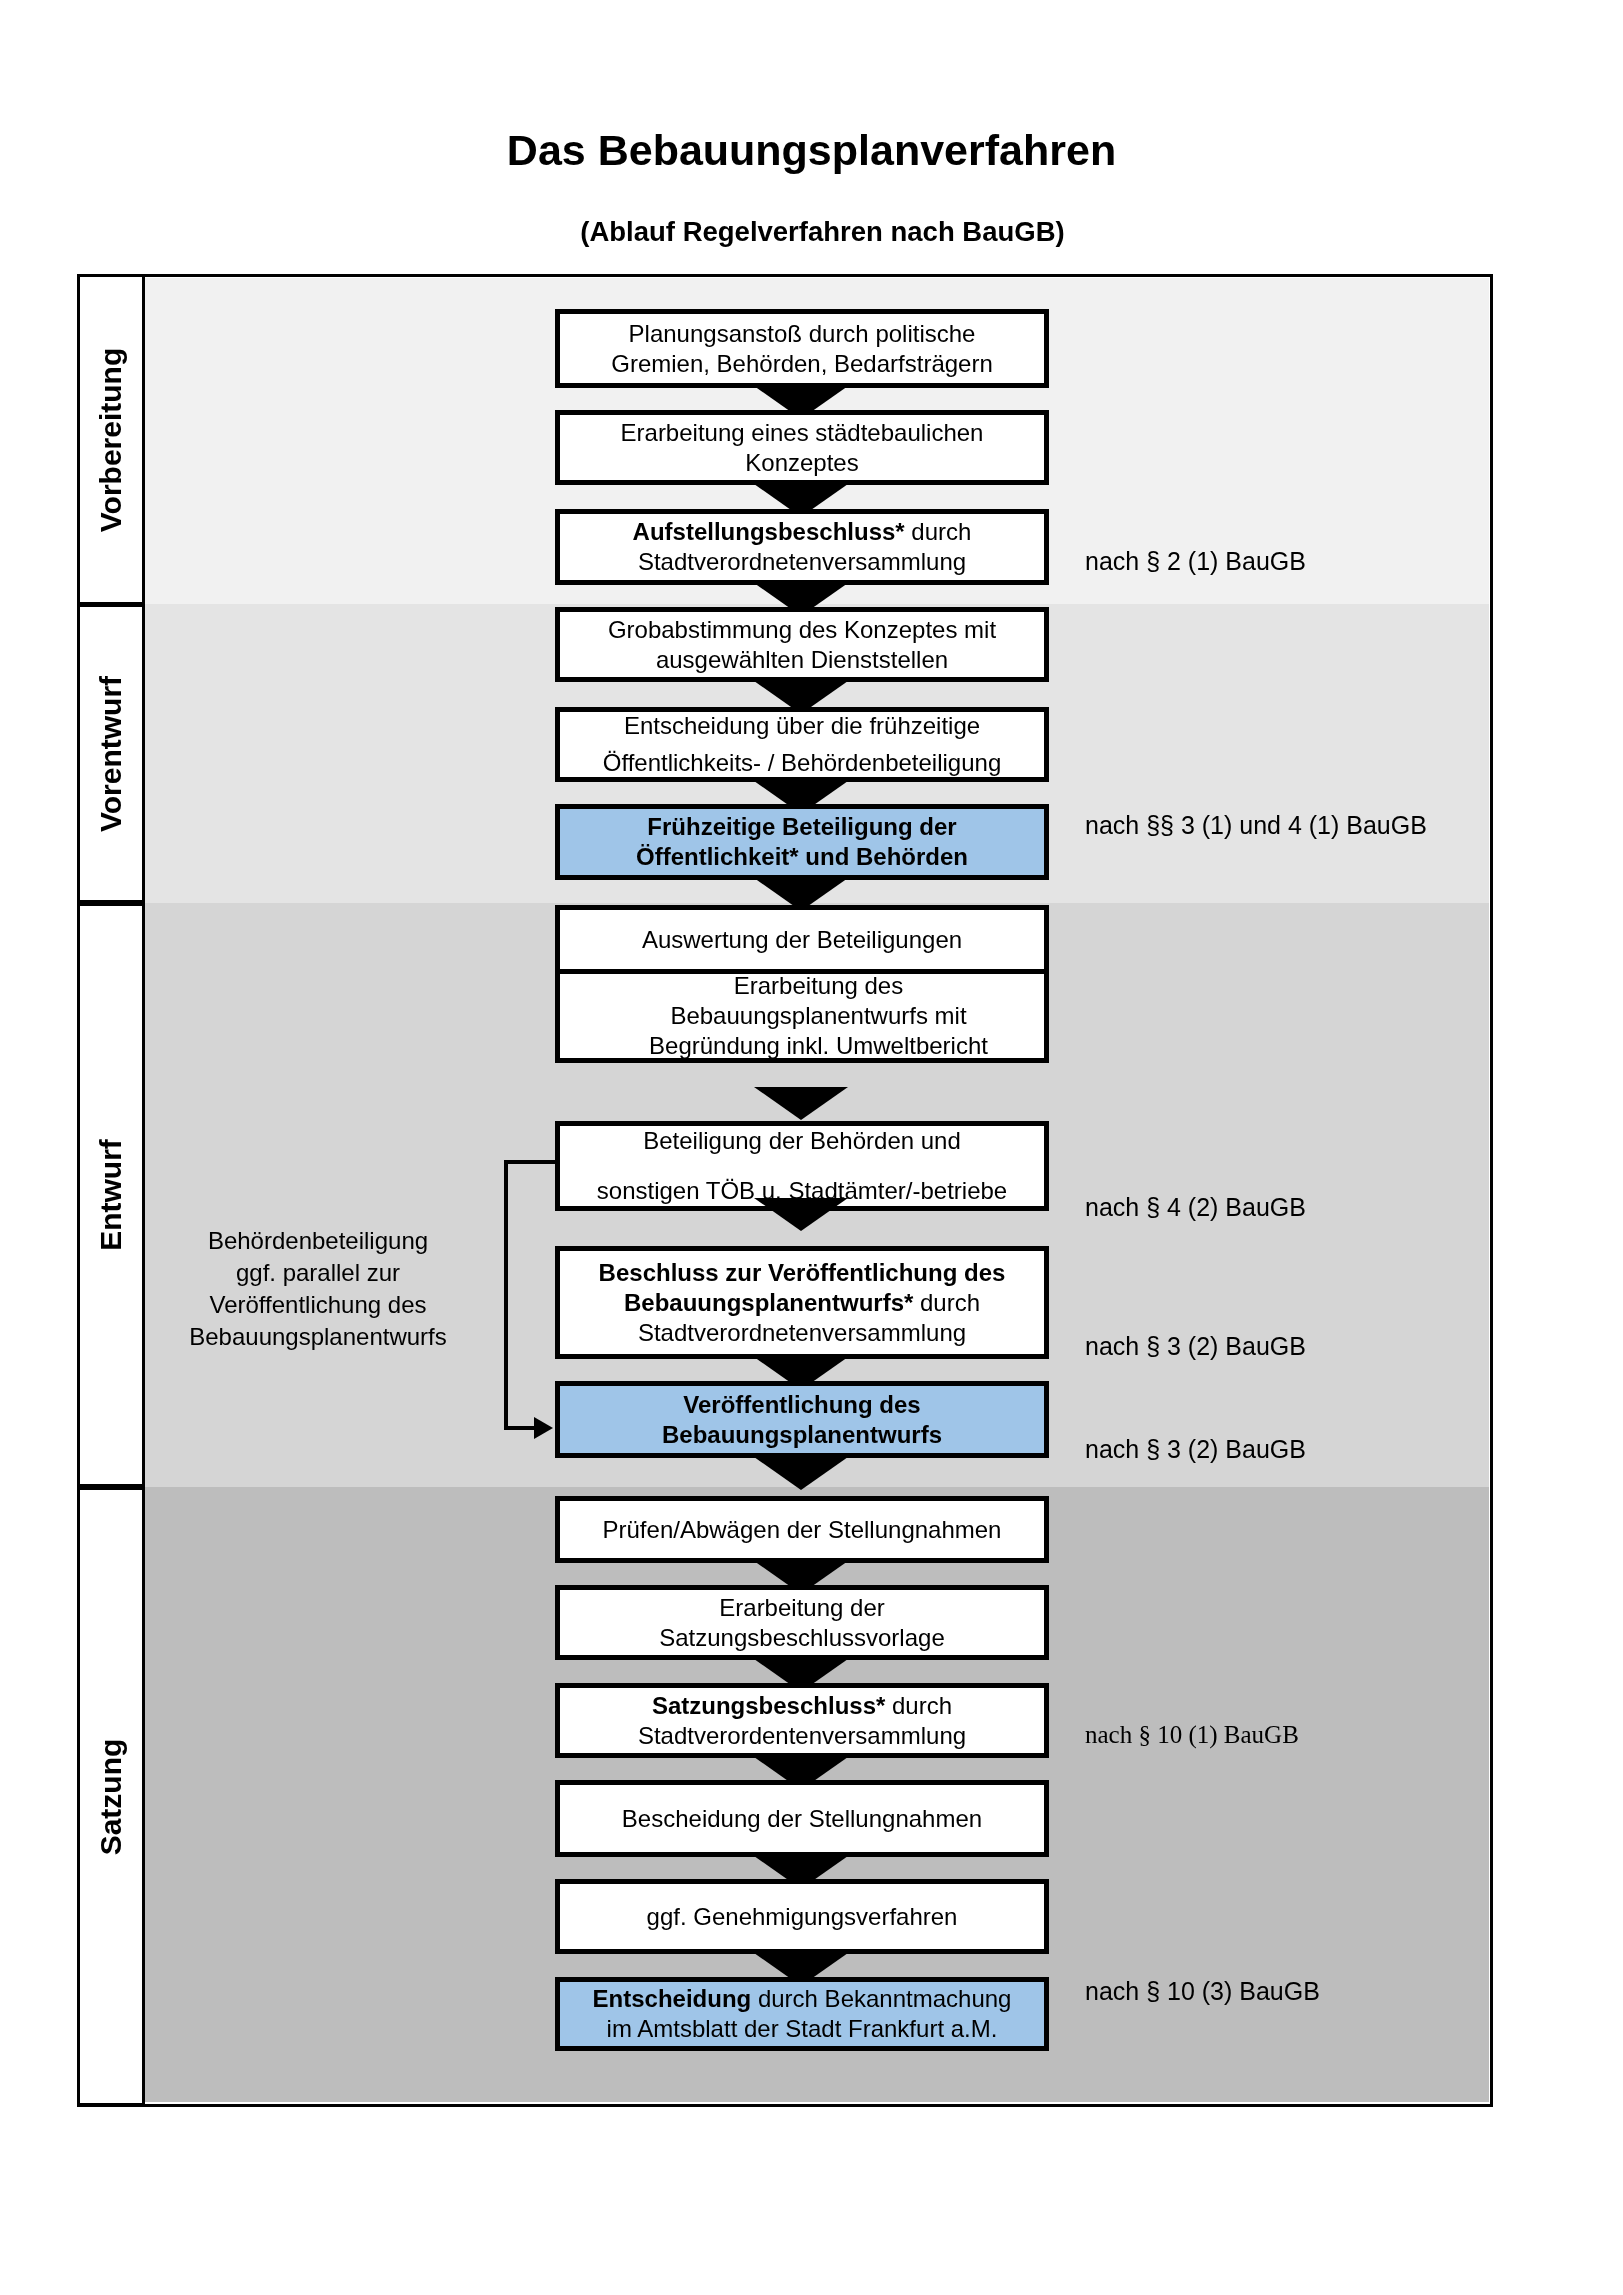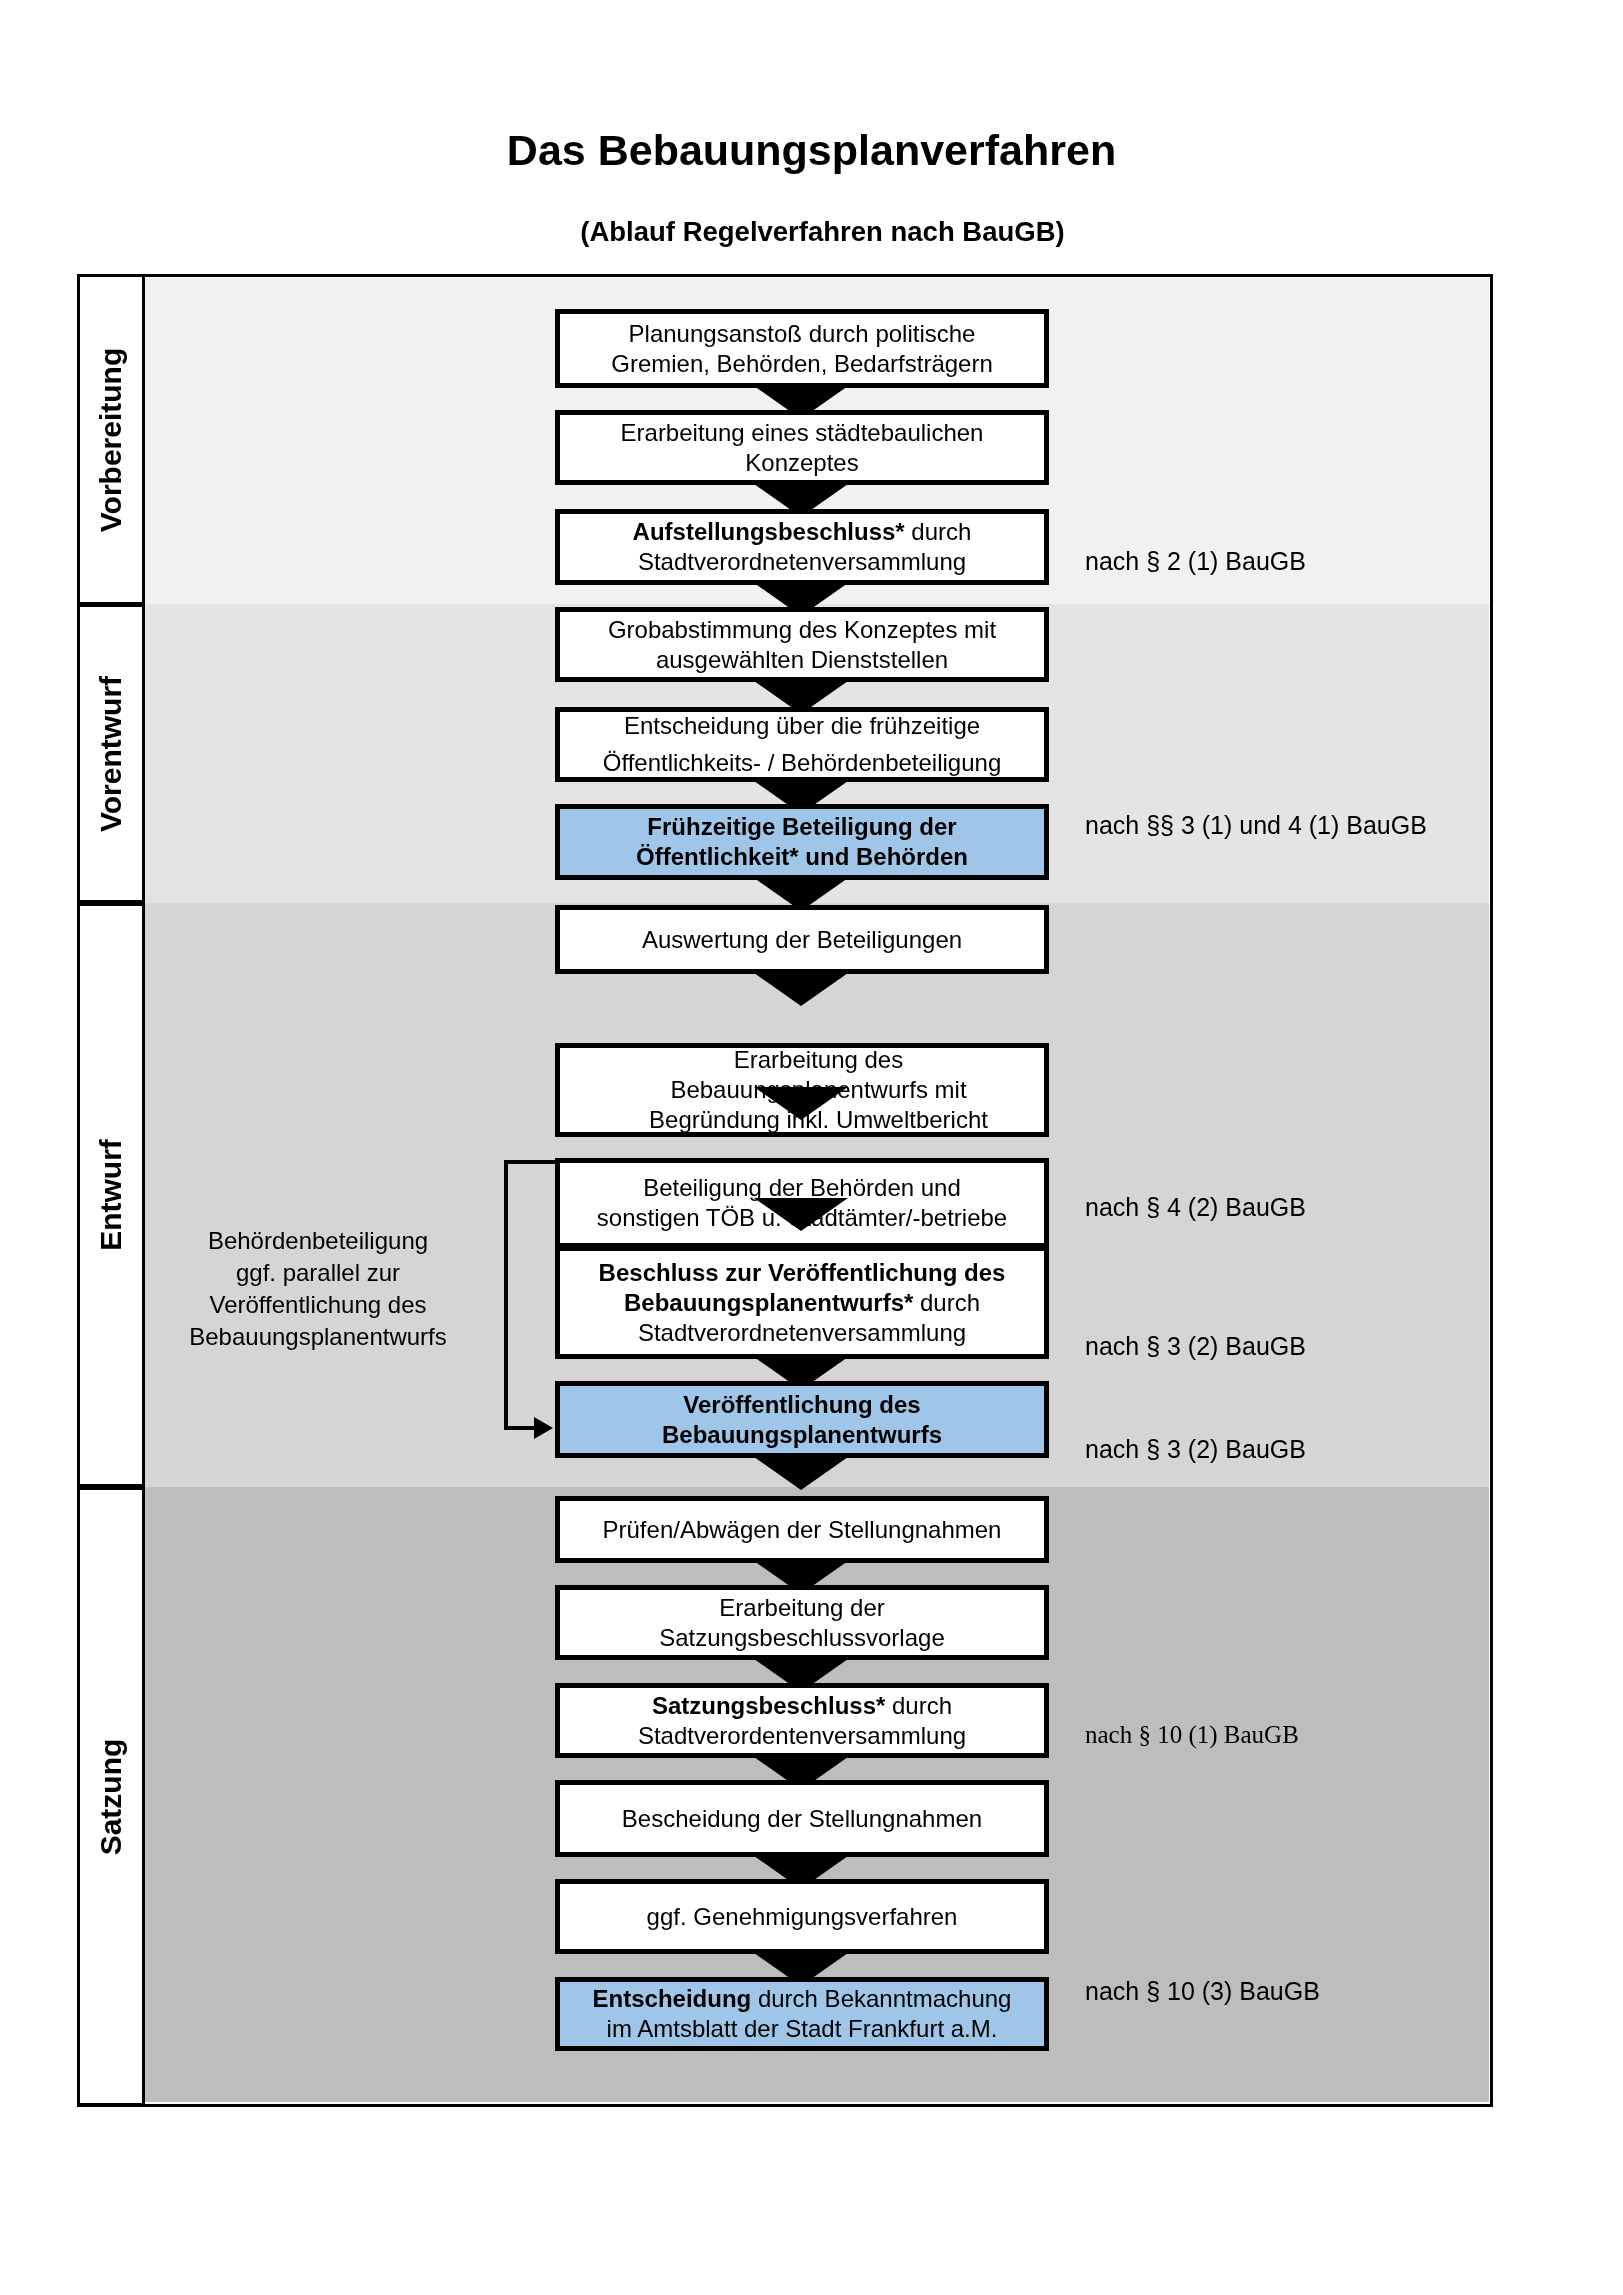--- a/index.html
+++ b/index.html
@@ -184,27 +184,27 @@
       <div class="step" style="top: 804px; height: 76px; border-color: rgb(0, 0, 0); background: rgb(159, 197, 232);">
         <div><span style="font-weight: bold;">Frühzeitige Beteiligung der</span></div>
         <div><span style="font-weight: bold;">Öffentlichkeit* und Behörden</span></div>
       </div>
       <div class="arrow-down" style="left: 754px; top: 878px;"></div>
       <div class="note" style="top: 810px;">nach §§ 3 (1) und 4 (1) BauGB</div>
       <div class="step" style="top: 905px; height: 69px; border-color: rgb(0, 0, 0);">
         <div><span style="font-weight: normal;">Auswertung der Beteiligungen</span></div>
       </div>
       <div class="arrow-down" style="left: 754px; top: 973px;"></div>
-      <div class="step" style="top: 1043px; height: 94px; border-color: rgb(0, 0, 0); padding-left: 33px;">
+      <div class="step" style="top: 969px; height: 94px; border-color: rgb(0, 0, 0); padding-left: 33px;">
         <div><span style="font-weight: normal;">Erarbeitung des</span></div>
         <div><span style="font-weight: normal;">Bebauungsplanentwurfs mit</span></div>
         <div><span style="font-weight: normal;">Begründung inkl. Umweltbericht</span></div>
       </div>
       <div class="arrow-down" style="left: 754px; top: 1087px;"></div>
-      <div class="step" style="top: 1158px; height: 90px; border-color: rgb(0, 0, 0);">
+      <div class="step" style="top: 1121px; height: 90px; border-color: rgb(0, 0, 0); justify-content: space-between;">
         <div><span style="font-weight: normal;">Beteiligung der Behörden und</span></div>
         <div><span style="font-weight: normal;">sonstigen TÖB u. Stadtämter/-betriebe</span></div>
       </div>
       <div class="arrow-down" style="left: 754px; top: 1198px;"></div>
       <div class="note" style="top: 1192px;">nach § 4 (2) BauGB</div>
       <div class="step" style="top: 1246px; height: 113px; border-color: rgb(0, 0, 0);">
         <div><span style="font-weight: bold;">Beschluss zur Veröffentlichung des</span></div>
         <div><span style="font-weight: bold;">Bebauungsplanentwurfs*</span><span style="font-weight: normal;"> durch</span></div>
         <div><span style="font-weight: normal;">Stadtverordnetenversammlung</span></div>
       </div>

